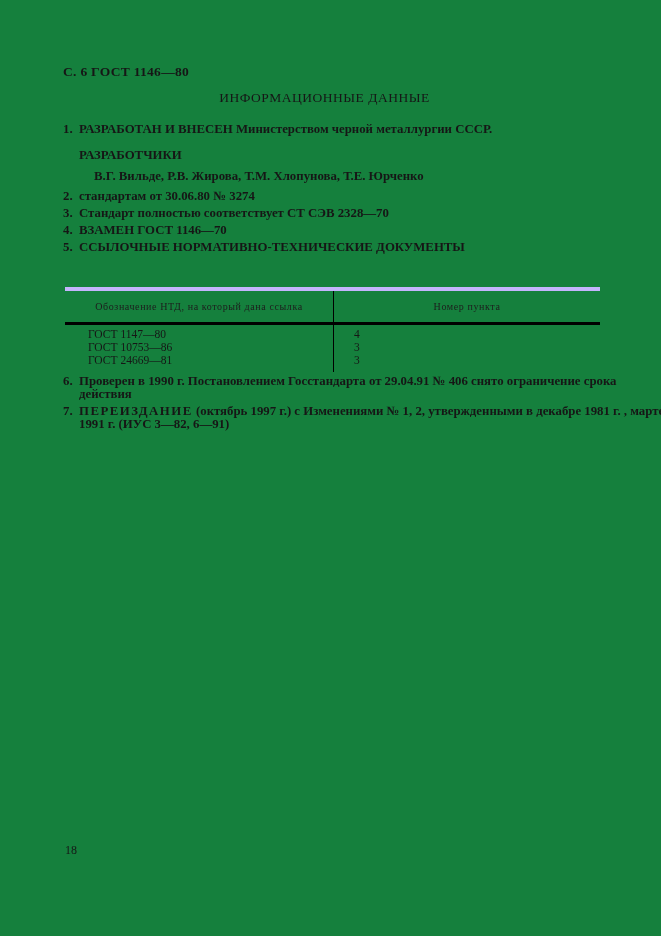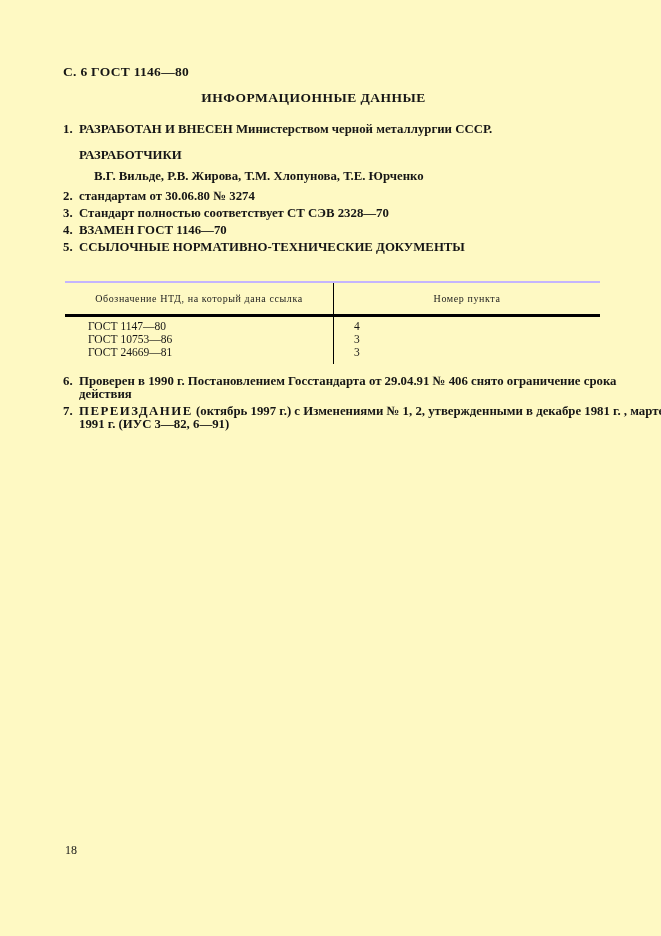--- a/index.html
+++ b/index.html
@@ -1,38 +1,38 @@
 <!DOCTYPE html>
 <html><head>
 <meta charset="utf-8">
 <style>
   html, body { margin: 0; padding: 0; background: #ffffff; }
   body { width: 661px; height: 936px; font-family: "Liberation Serif", "DejaVu Serif", serif; color: #161616; }
-  .page { position: relative; width: 661px; height: 936px; background: #fef9c3; overflow: hidden; }
+  .page { position: relative; width: 661px; height: 936px; background: #15803d; overflow: hidden; }
 
   .hdr { position: absolute; left: 63px; top: 64px; font-size: 13.5px; font-weight: bold; letter-spacing: 0.3px; }
-  .title { position: absolute; left: 0; top: 90px; width: 627px; text-align: center; font-size: 13.5px; font-weight: bold; letter-spacing: 0.5px; }
+  .title { position: absolute; left: 11px; top: 90px; width: 627px; text-align: center; font-size: 13.5px; font-weight: normal; letter-spacing: 0.5px; }
 
   .list { position: absolute; left: 63px; width: 537px; font-weight: bold; font-size: 12.8px; line-height: 14px; }
   #list1 { top: 122px; }
   #list2 { top: 375px; line-height: 13px; }
 
   .item { display: flex; }
   .item .num { width: 16px; flex: none; }
   .item .body { flex: 1; min-width: 0; }
   .line { }
   .jl { white-space: nowrap; text-align: justify; text-align-last: justify; }
   .subhead { margin-top: 12px; }
   .names { margin-top: 7px; margin-left: 15px; }
   .mt6 { margin-top: 6px; }
   .mt3 { margin-top: 3px; }
   .mt4 { margin-top: 4px; }
   .spaced { letter-spacing: 1.5px; }
 
-  .reftable { position: absolute; left: 65px; top: 281px; width: 535px; border-top: 2px solid #c4b5fd; font-weight: normal; }
+  .reftable { position: absolute; left: 65px; top: 287px; width: 535px; border-top: 4px solid #c4b5fd; font-weight: normal; }
   .thead { display: flex; border-bottom: 3px solid #000; height: 31px; align-items: center; font-size: 10px; letter-spacing: 0.6px; color: #1d1d1d; }
   .thead .hc1 { width: 268px; text-align: center; }
   .thead .hc2 { flex: 1; border-left: 1.5px solid #000; align-self: stretch; display: flex; align-items: center; justify-content: center; }
   .tbody { display: flex; font-size: 11.5px; line-height: 13px; }
   .tbody .colA { width: 268px; padding: 3px 0 3px 23px; box-sizing: border-box; }
   .tbody .colB { flex: 1; border-left: 1.5px solid #000; padding: 3px 0 5px 20px; }
 
   .pagenum { position: absolute; left: 65px; top: 843px; font-size: 12px; }
 </style>
 </head>

